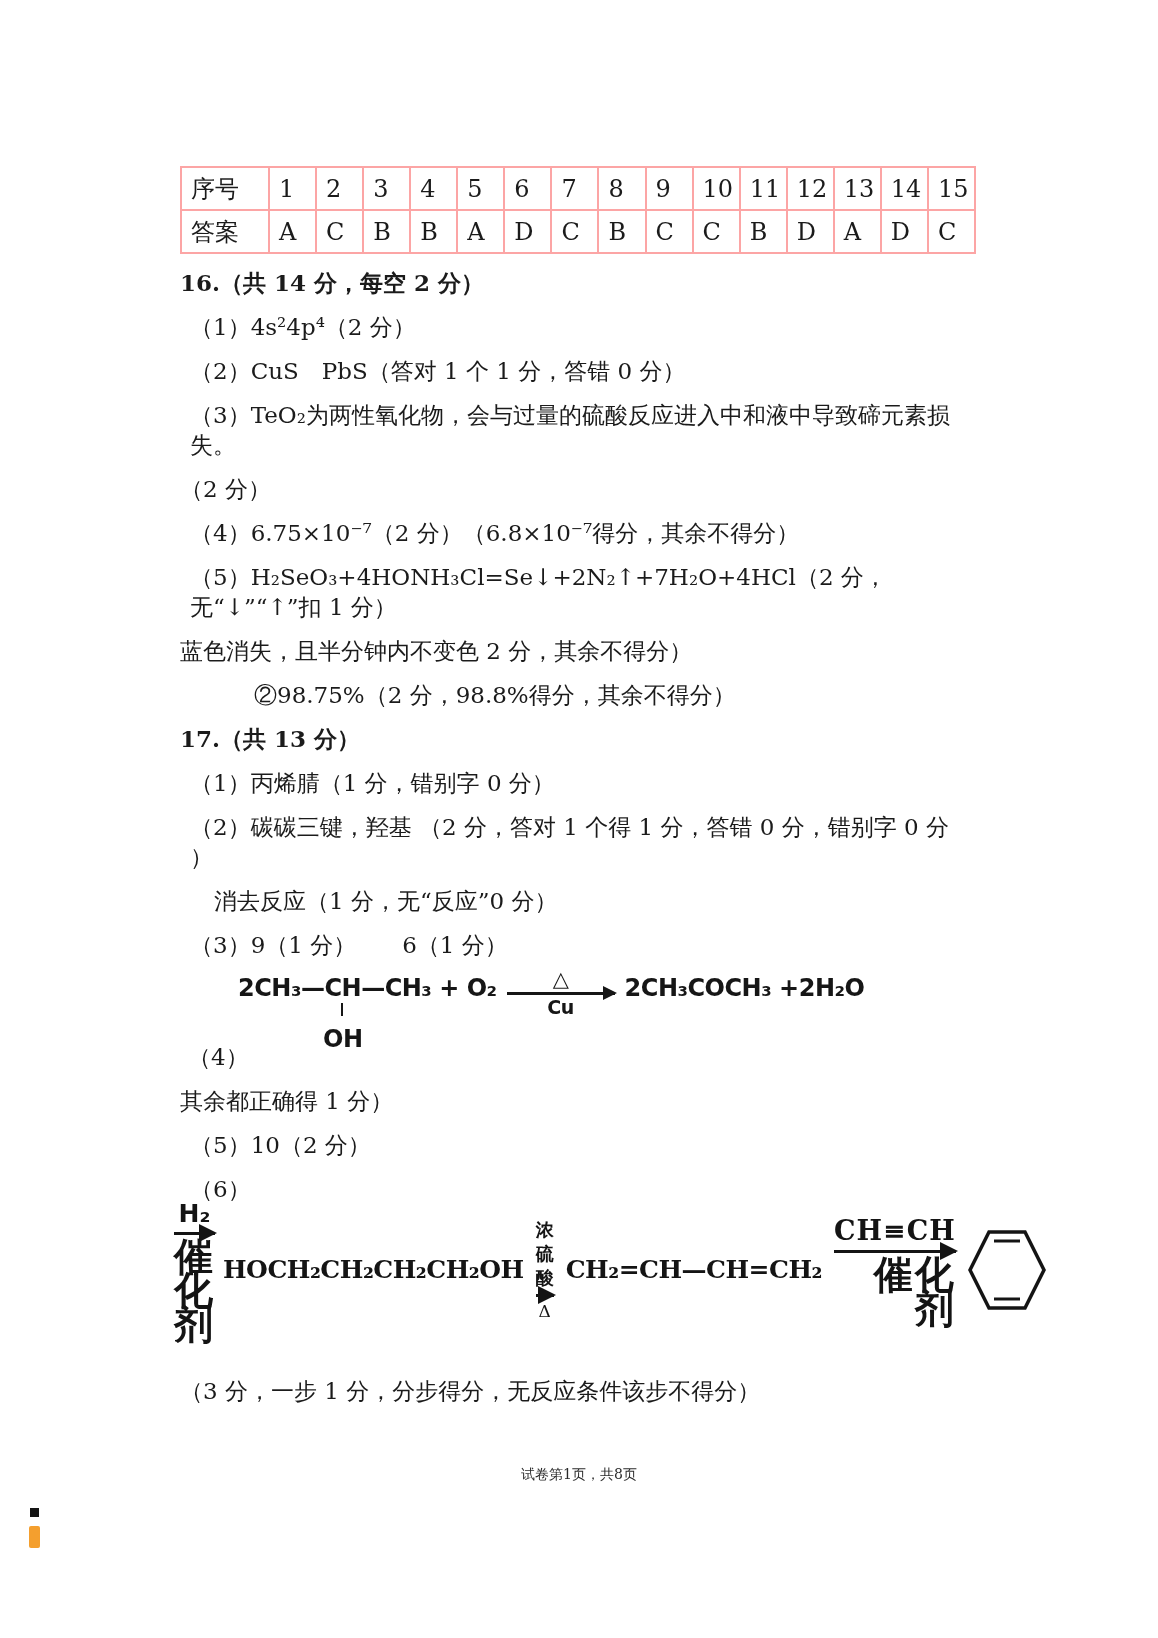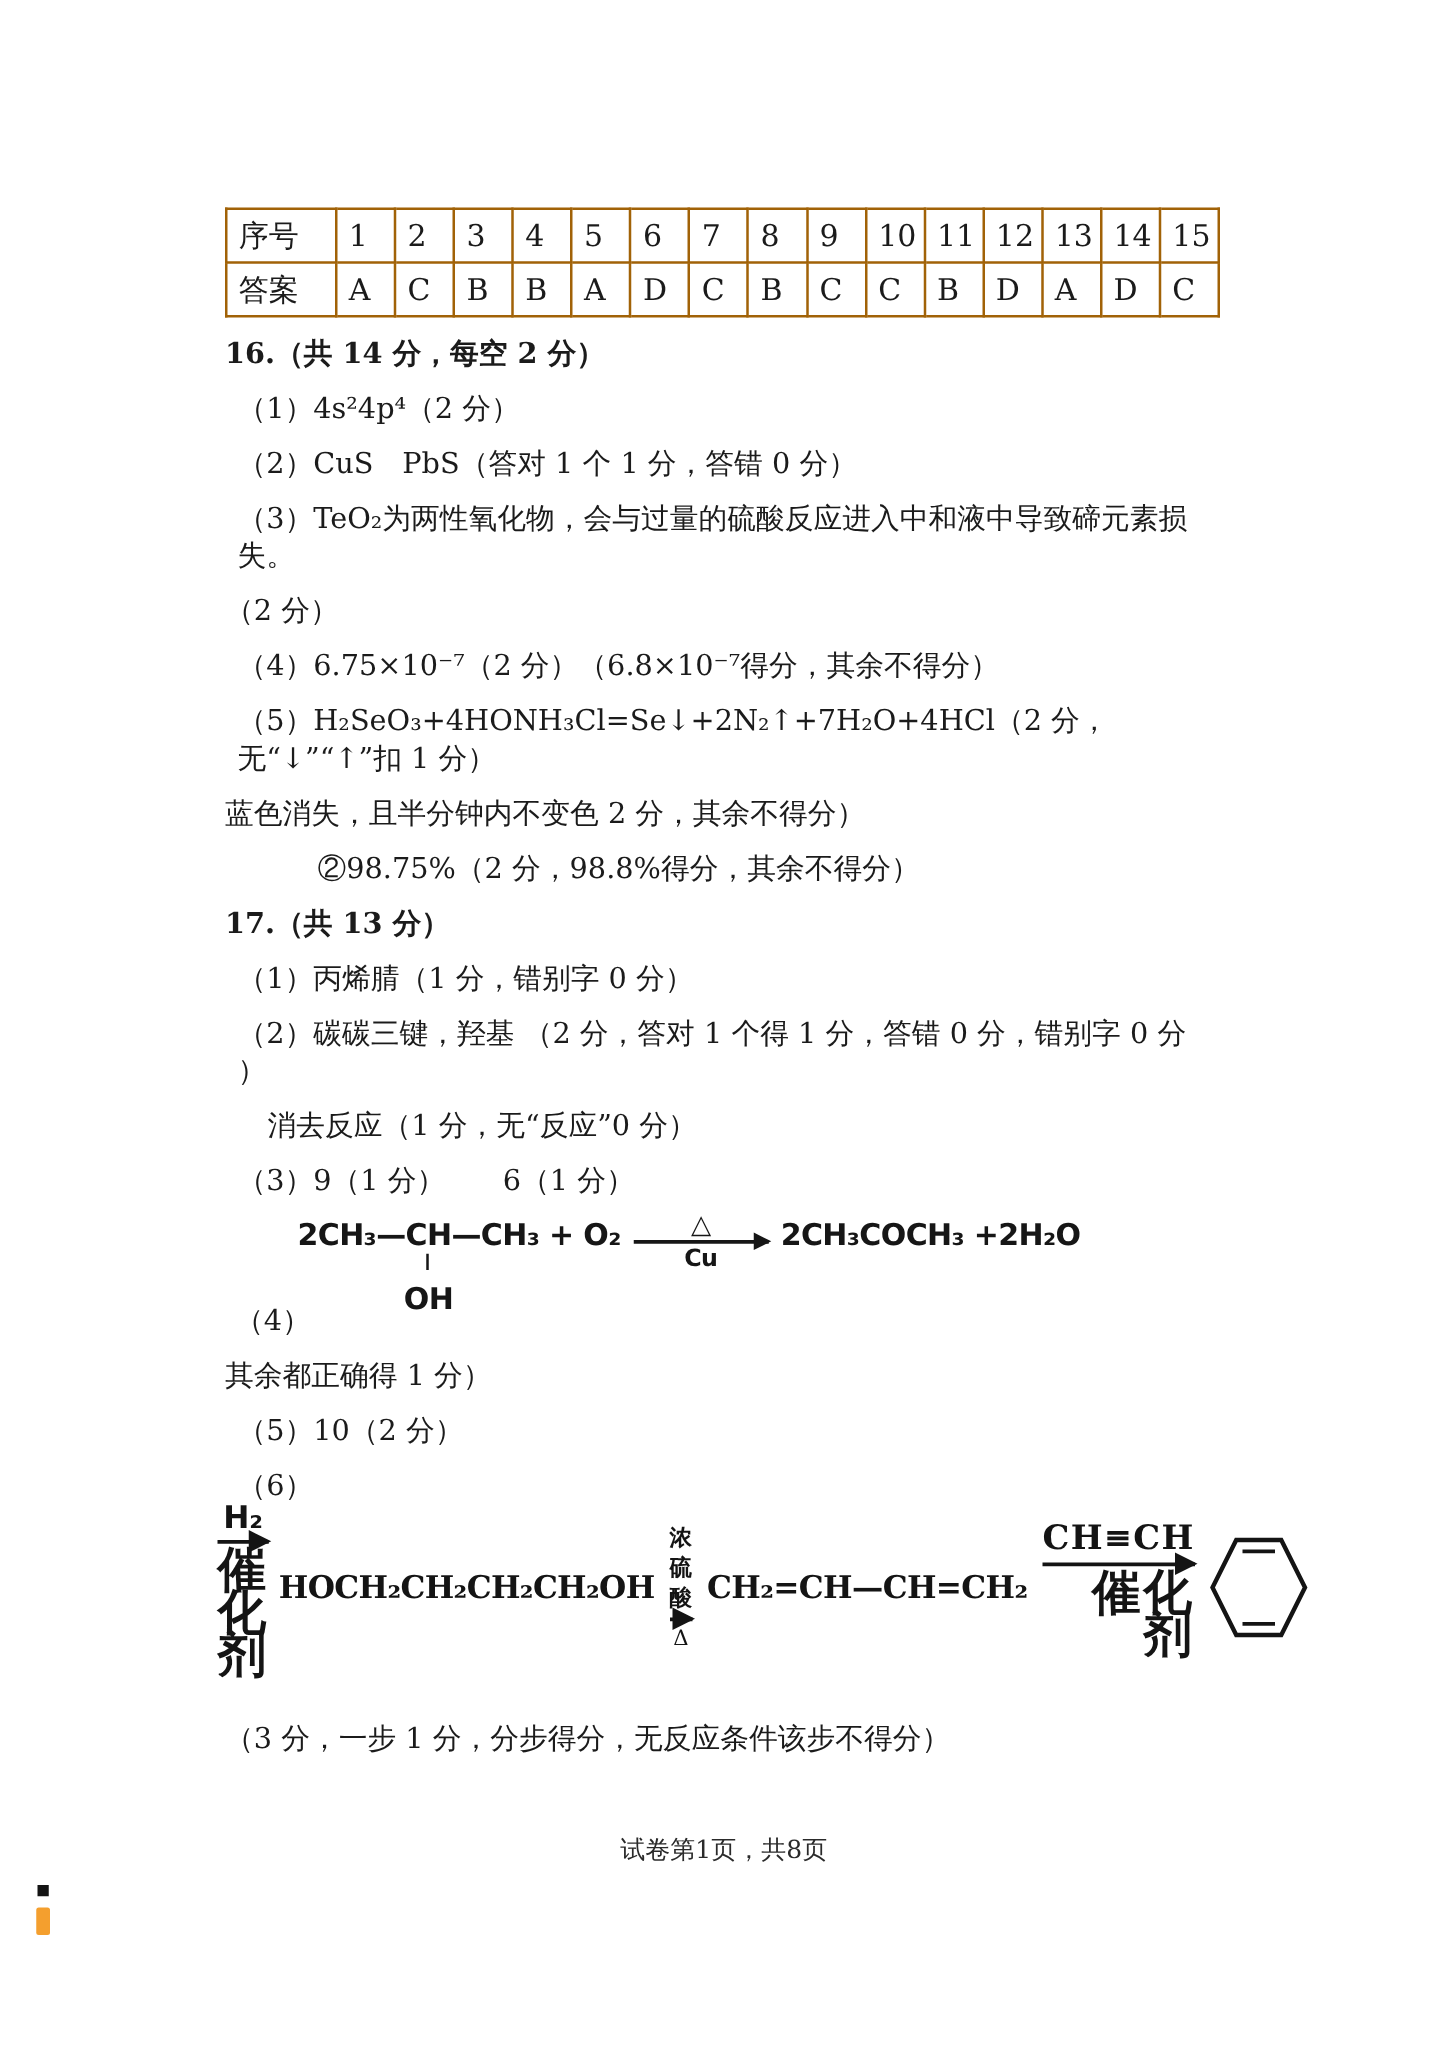--- a/index.html
+++ b/index.html
@@ -22,21 +22,21 @@
     margin-bottom:20px;
   }
 
   table.ans{
     border-collapse:collapse;
     width:796px;
     table-layout:fixed;
     margin-bottom:14px;
   }
   table.ans td{
-    border:2px solid #a16207;
+    border:2px solid #fca5a5;
     height:43px;
     font-size:24px;
     padding-left:9px;
     vertical-align:middle;
   }
   table.ans td.hd{width:88px;}
 
   .line{
     font-size:23px;
     line-height:30px;
@@ -122,21 +122,21 @@
     margin:0 8px;
     white-space:nowrap;
   }
   .ring{margin-left:6px;flex:none;}
 
   .note-line{margin-top:54px;}
 
   .footer{
     position:absolute;left:0;right:0;top:1466px;
     text-align:center;
-    font-size:20px;
+    font-size:14px;
     color:#2a2a2a;
   }
   .corner-dot{
     position:absolute;left:30px;top:1508px;
     width:9px;height:9px;background:#141414;
   }
   .orange-mark{
     position:absolute;left:29px;top:1526px;
     width:11px;height:22px;background:#f49f2e;border-radius:2px;
   }

